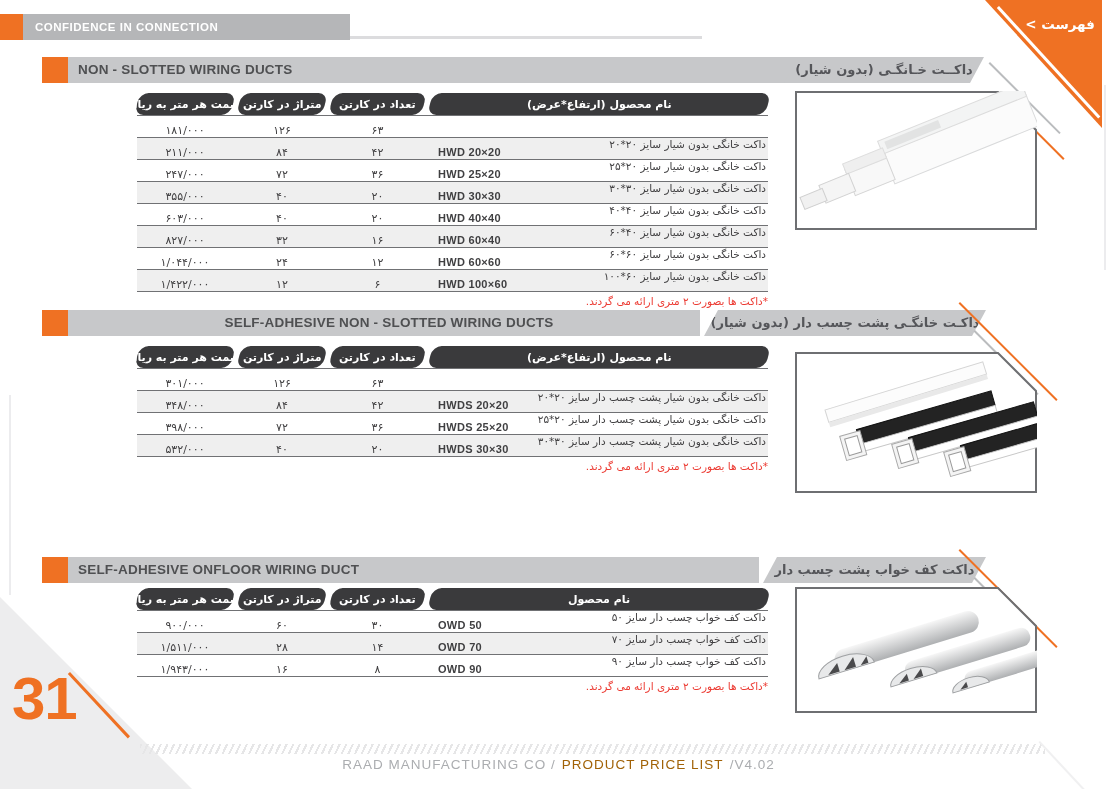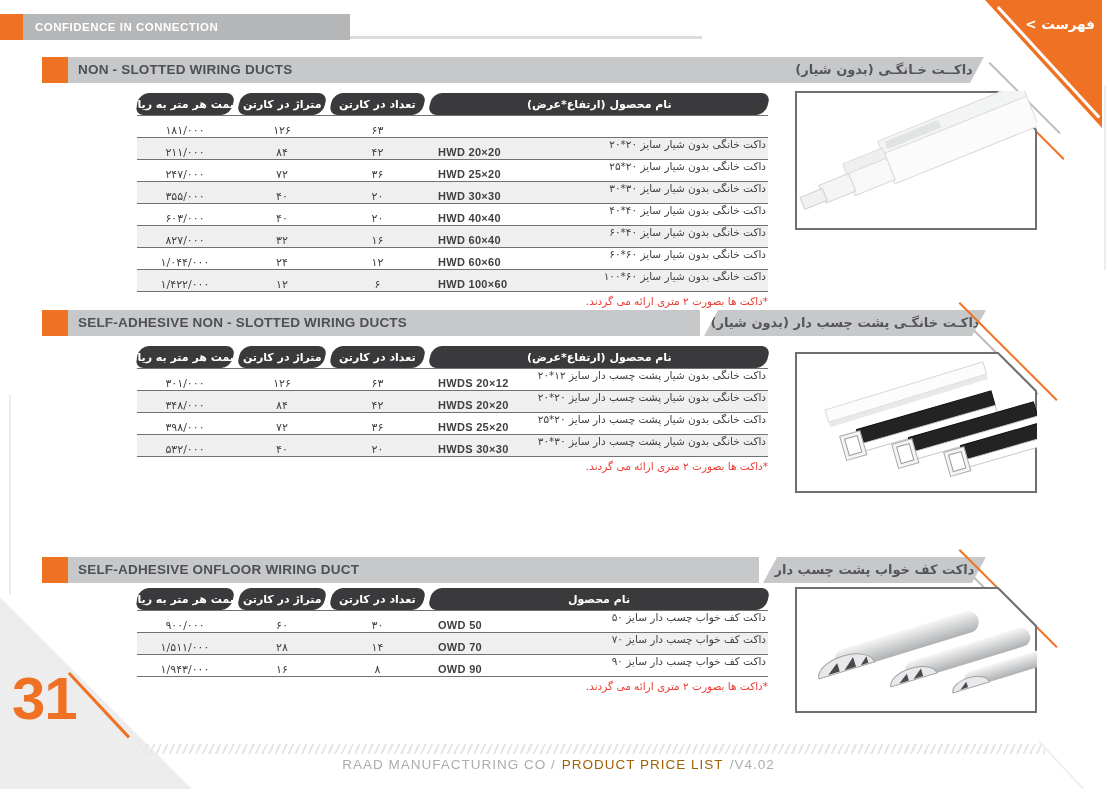--- a/index.html
+++ b/index.html
@@ -194,21 +194,21 @@
       <rect x="95" y="50" width="155" height="38" fill="#fbfbfb" stroke="#d9dadb"></rect>
       <rect x="95" y="42" width="155" height="14" fill="#f3f4f4" stroke="#dcdcdc"></rect>
       <rect x="101" y="45" width="58" height="8" fill="#e2e3e3"></rect>
       <rect x="54" y="56" width="43" height="28" fill="#f8f8f8" stroke="#d5d5d5"></rect>
       <rect x="54" y="50" width="43" height="11" fill="#efefef" stroke="#dddddd"></rect>
       <rect x="24" y="61" width="32" height="19" fill="#f5f5f5" stroke="#d2d2d2"></rect>
       <rect x="2" y="65" width="24" height="13" fill="#f1f1f1" stroke="#cfcfcf"></rect>
     </g>
   </svg>
 
-  <div class="sec-bar" style="left:42px;top:310px;width:658px;">
+  <div class="sec-bar" style="left:42px;top:310px;width:658px;text-align:center;">
     <span class="sq"></span>
     <span class="t">SELF-ADHESIVE NON - SLOTTED WIRING DUCTS</span>
   </div>
   <div class="fa-banner fa" style="left:704px;top:310px;width:282px;">داکـت خانگـی پشت چسب دار (بدون شیار)</div>
   <div class="diag gray" style="left:975px;top:330px;width:90px;"></div>
   <div class="diag orange" style="left:960px;top:302px;width:138px;"></div>
 
   <div class="tbl" style="left:137px;top:346px;">
     <div class="pills">
         <div class="pill c1">
@@ -222,24 +222,20 @@
         </div>
         <div class="pill c4">
           <span class="fa">نام محصول (ارتفاع*عرض)</span>
         </div>
       </div>
     <div class="rows">
         <div class="row">
           <div class="cell c1 fa">۳۰۱/۰۰۰</div>
           <div class="cell c2 fa">۱۲۶</div>
           <div class="cell c3 fa">۶۳</div>
-          <div class="cell c4">
-            <span class="fa-name fa">داکت خانگی بدون شیار پشت چسب دار سایز ۱۲*۲۰</span>
-            <span class="code">HWDS 20×12</span>
-          </div>
         </div>
         <div class="row">
           <div class="cell c1 fa">۳۴۸/۰۰۰</div>
           <div class="cell c2 fa">۸۴</div>
           <div class="cell c3 fa">۴۲</div>
           <div class="cell c4">
             <span class="fa-name fa">داکت خانگی بدون شیار پشت چسب دار سایز ۲۰*۲۰</span>
             <span class="code">HWDS 20×20</span>
           </div>
         </div>

